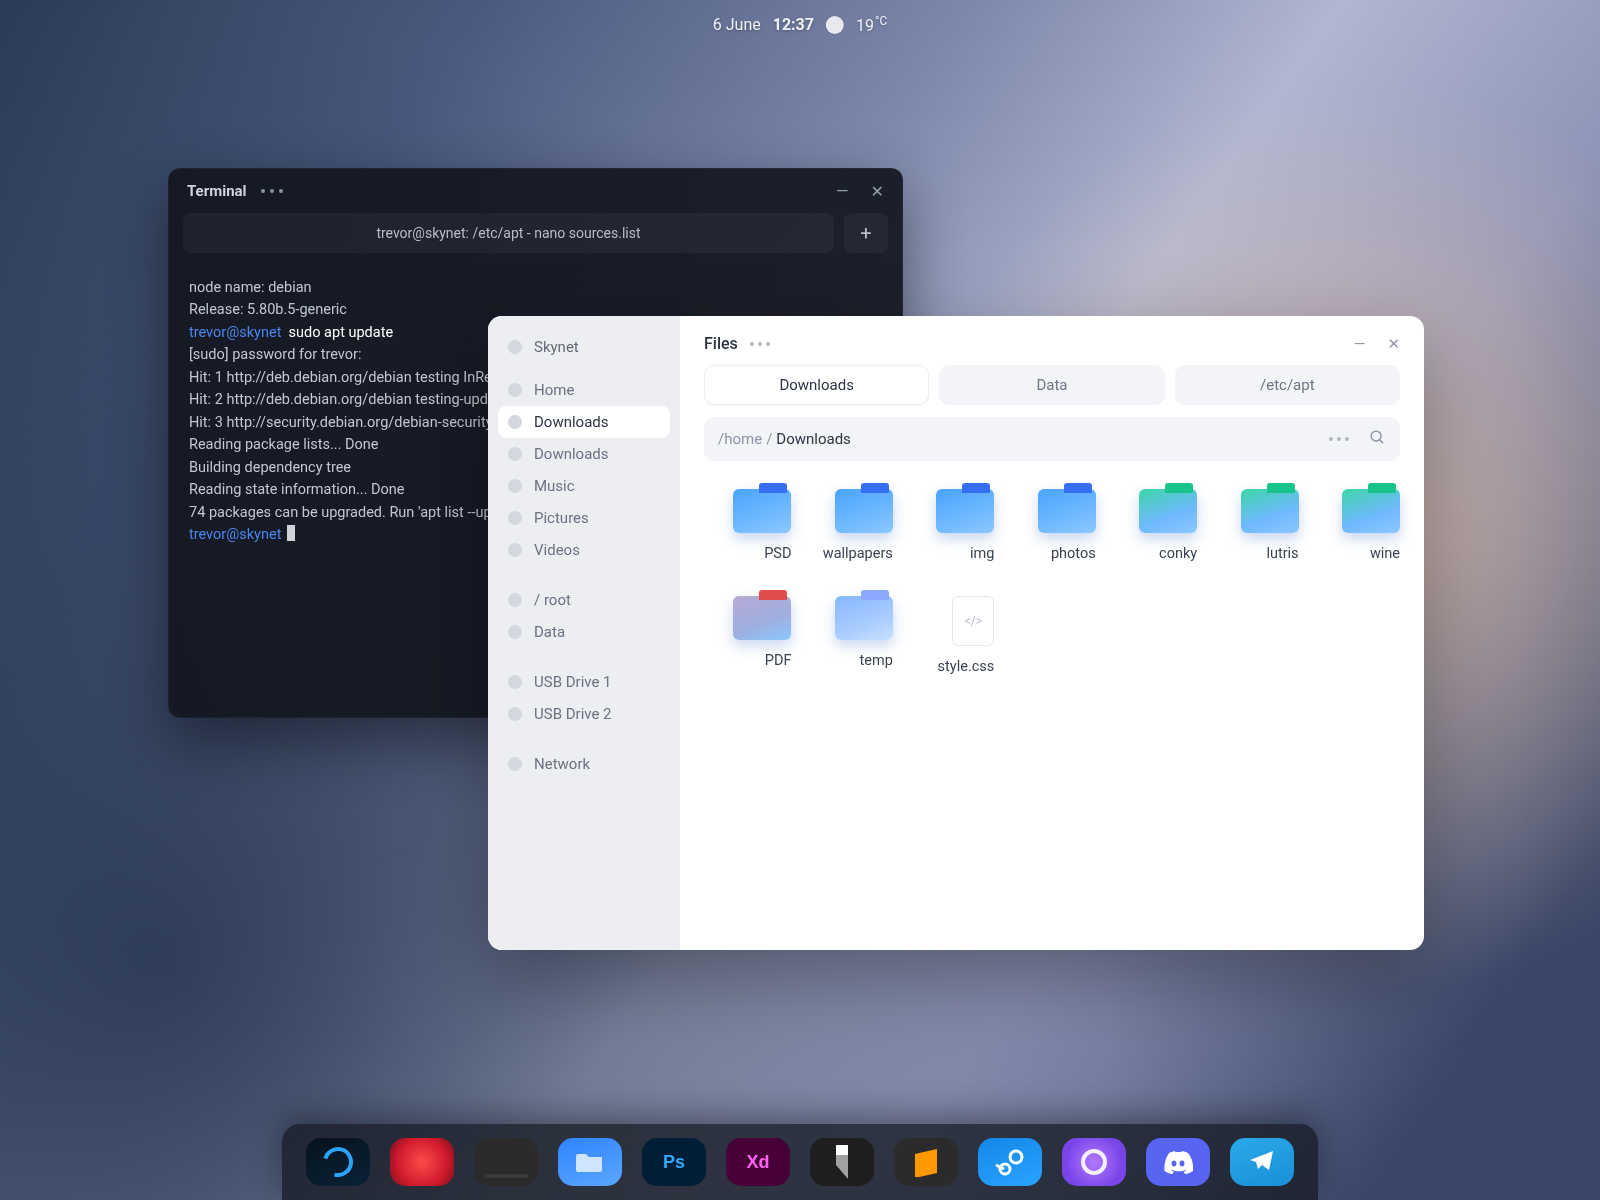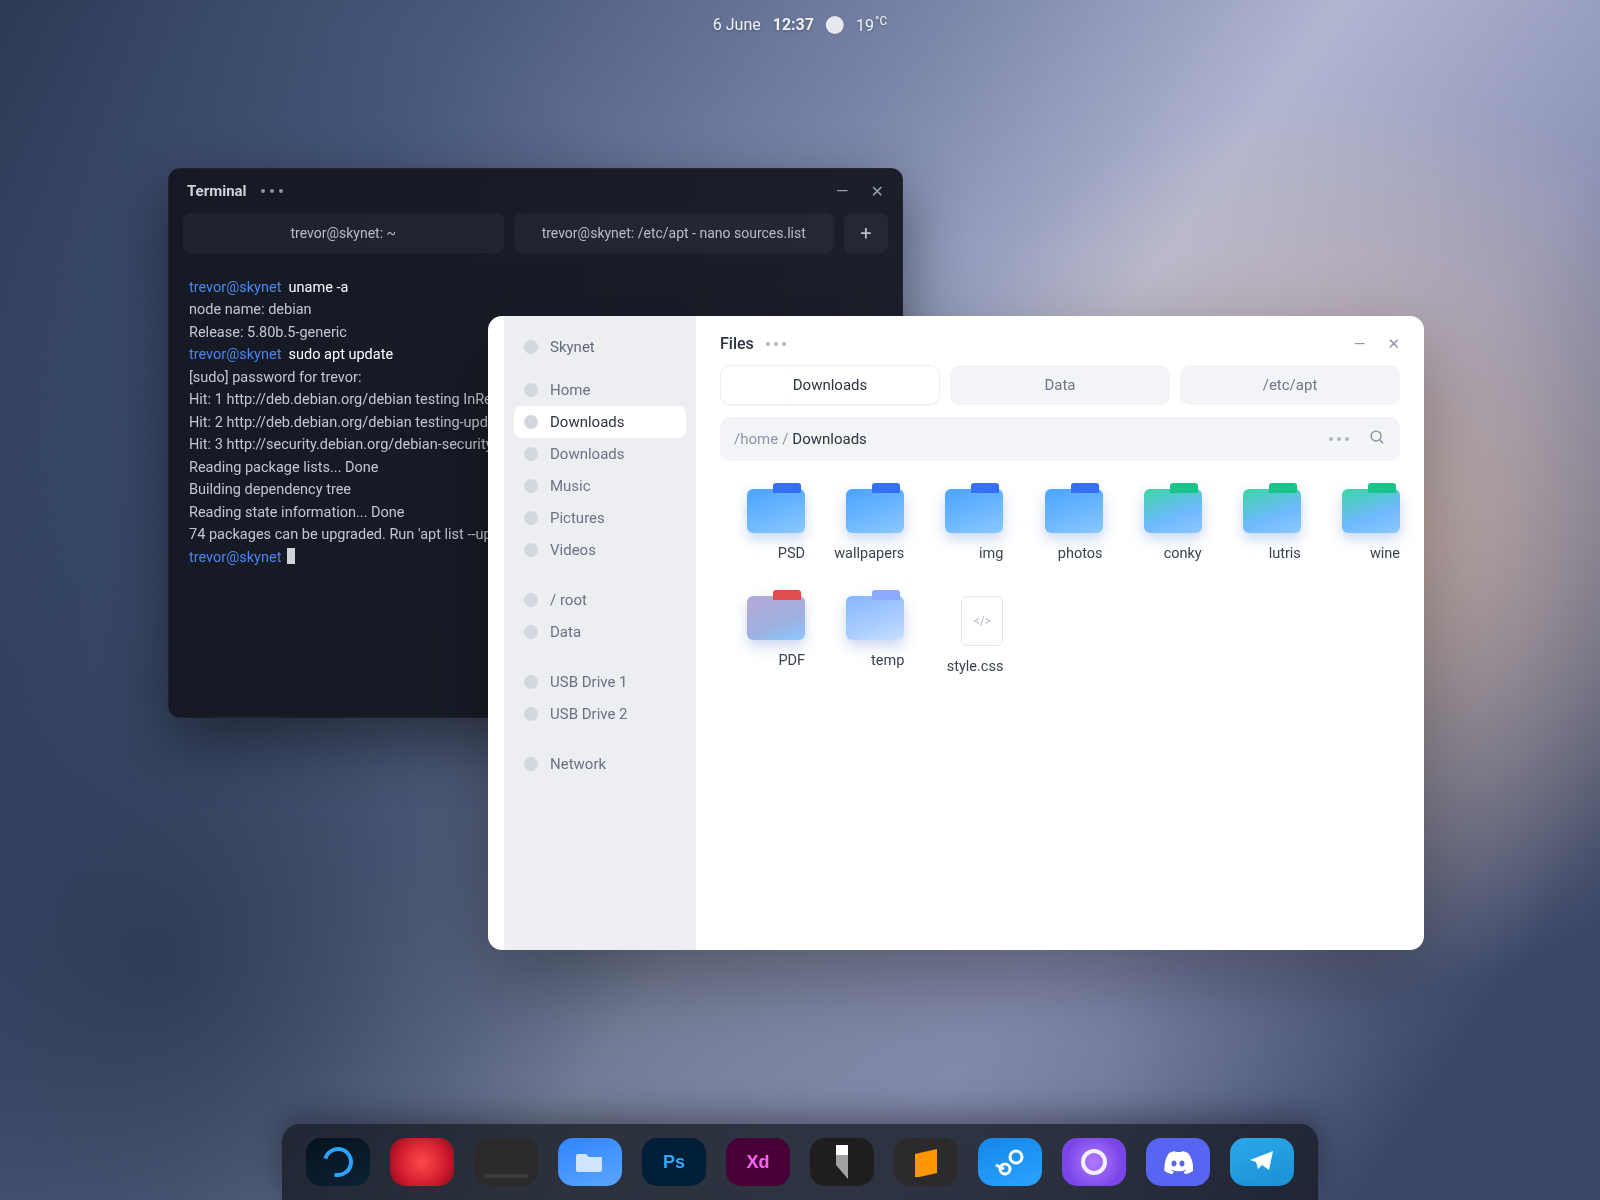--- a/index.html
+++ b/index.html
@@ -63,21 +63,20 @@
     display:inline-block; width:8px; height:16px; background:#cfd3da; margin-left:6px; vertical-align:-2px;
   }
 
   
   .files {
     position:absolute; left:488px; top:316px;
     width:936px; height:634px;
     background:#ffffff; border-radius:14px;
     display:flex; overflow:hidden;
     box-shadow:0 30px 80px rgba(0,0,0,0.35);
-    padding-left:16px;
   }
   .files-sidebar {
     width:192px; background:#eceef2; padding:18px 10px; color:#5a6272;
   }
   .host-row { display:flex; align-items:center; gap:12px; padding:4px 10px 18px 10px; font-size:15px; color:#636b79; }
   .host-dot { width:14px; height:14px; border-radius:50%; background:#d4d7de; }
   .sb-item {
     display:flex; align-items:center; gap:12px; height:32px; padding:0 10px;
     font-size:15px; color:#6a7283; border-radius:8px; cursor:pointer;
   }
@@ -184,26 +183,24 @@
         <span></span>
         <span></span>
         <span></span>
       </span>
     <div class="term-win-ctrl">
       <span>―</span>
       <span>✕</span>
     </div>
   </div>
   <div class="term-tabs">
-    <div class="term-tab">trevor@skynet: ~</div>
     <div class="term-tab">trevor@skynet: /etc/apt - nano sources.list</div>
     <div class="term-newtab">+</div>
   </div>
   <div class="term-body">
-    <div><span class="prompt">trevor@skynet</span>&nbsp;&nbsp;<span class="cmd">uname -a</span></div>
     <div>node name: debian</div>
     <div>Release: 5.80b.5-generic</div>
     <div><span class="prompt">trevor@skynet</span>&nbsp;&nbsp;<span class="cmd">sudo apt update</span></div>
     <div>[sudo] password for trevor:</div>
     <div>Hit: 1 http://deb.debian.org/debian testing InReleas</div>
     <div>Hit: 2 http://deb.debian.org/debian testing-updates</div>
     <div>Hit: 3 http://security.debian.org/debian-security tes</div>
     <div>Reading package lists... Done</div>
     <div>Building dependency tree</div>
     <div>Reading state information... Done</div>

